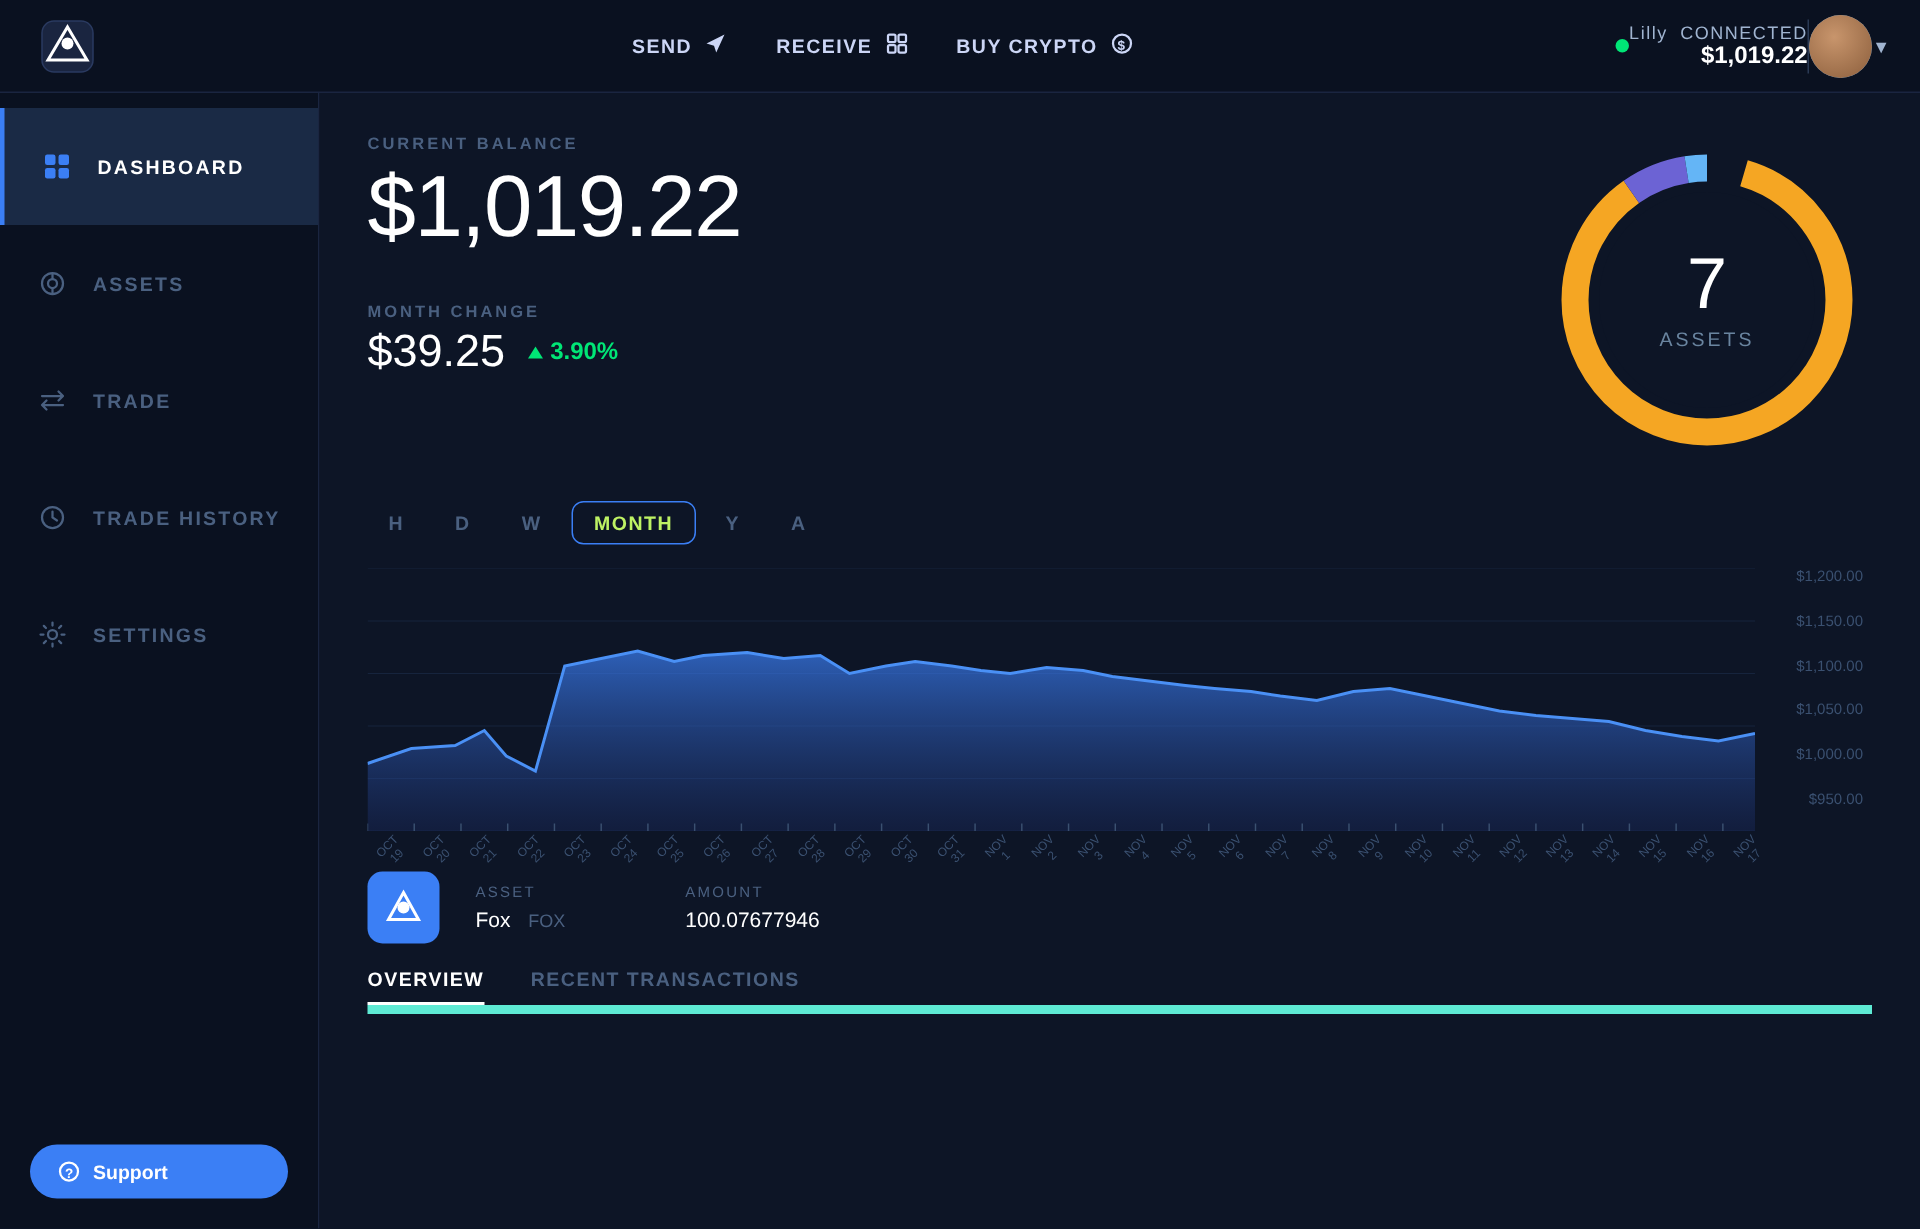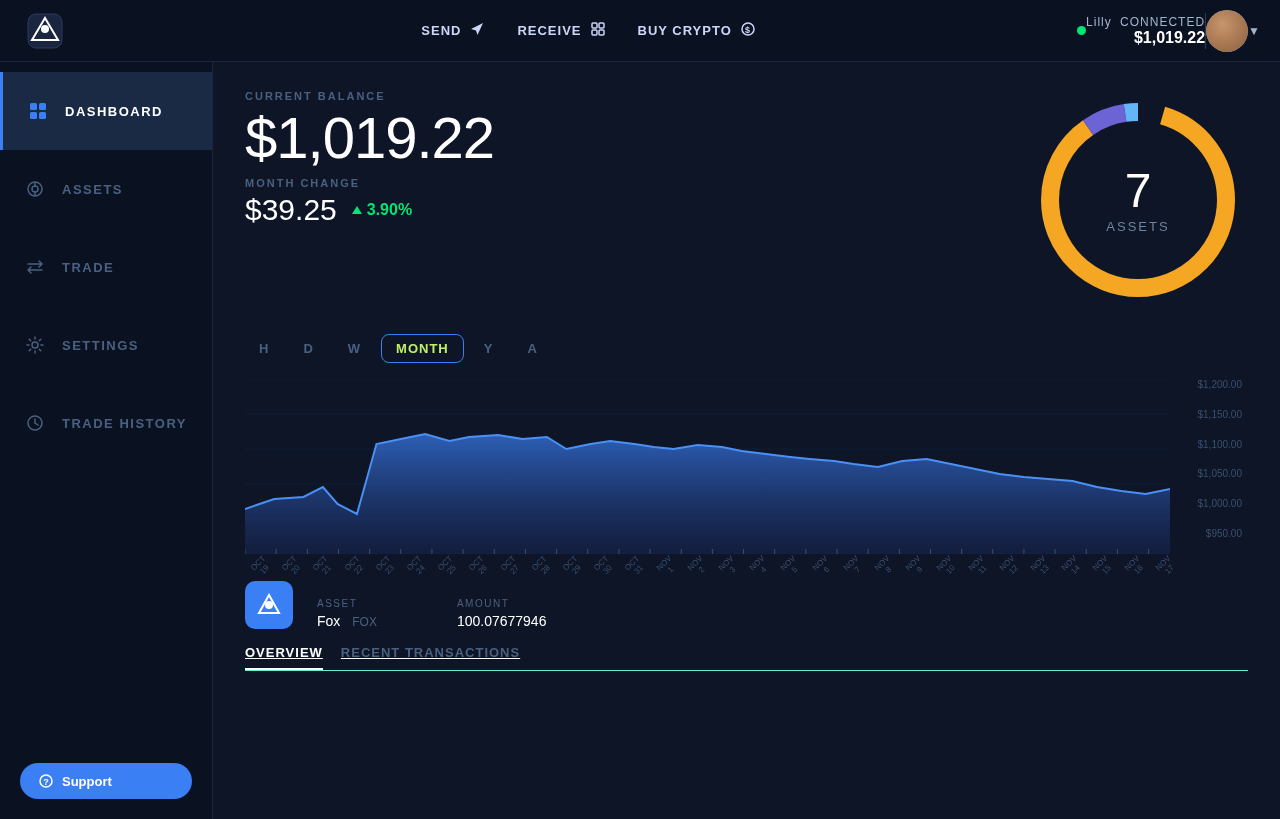--- a/index.html
+++ b/index.html
@@ -177,21 +177,21 @@
       font-weight: 300;
       color: #fff;
       letter-spacing: -1px;
       line-height: 1.1;
     }
     .month-change-label {
       font-size: 11px;
       color: #4a6080;
       letter-spacing: 2px;
       font-weight: 600;
-      margin-top: 7px;
+      margin-top: 32px;
       margin-bottom: 4px;
     }
     .month-change-row {
       display: flex;
       align-items: center;
       gap: 14px;
     }
     .month-change-amount {
       font-size: 30px;
       font-weight: 400;
@@ -285,21 +285,21 @@
       height: 160px;
       margin-top: 0;
     }
 
     
     .bottom-section {
       margin-top: 8px;
     }
     .asset-row {
       display: flex;
-      align-items: flex-end;
+      align-items: center;
       gap: 24px;
       margin-bottom: 16px;
     }
     .asset-icon {
       width: 48px;
       height: 48px;
       background: #3b7ff5;
       border-radius: 10px;
       display: flex;
       align-items: center;
@@ -336,24 +336,23 @@
     }
     .progress-bar-fill {
       height: 100%;
       background: #3b7ff5;
       border-radius: 4px;
     }
 
     
     .tabs-row {
       display: flex;
-      gap: 18px;
-      border-bottom: 1px solid #5eead4;
+      gap: 31px;
+      border-bottom: 6px solid #5eead4;
       margin-top: 6px;
-      text-decoration: underline;
     }
     .tab {
       font-size: 13px;
       font-weight: 700;
       letter-spacing: 1px;
       padding-bottom: 8px;
       cursor: pointer;
       color: #4a6080;
     }
     .tab.active {
@@ -449,34 +448,34 @@
         <svg width="20" height="20" viewBox="0 0 20 20" fill="none">
           <path d="M3 7h14M14 4l3 3-3 3" stroke="#4a6080" stroke-width="1.5" stroke-linecap="round" stroke-linejoin="round"></path>
           <path d="M17 13H3M6 10l-3 3 3 3" stroke="#4a6080" stroke-width="1.5" stroke-linecap="round" stroke-linejoin="round"></path>
         </svg>
       </div>
       <span>TRADE</span>
     </div>
     <div class="sidebar-item">
       <div class="sidebar-icon">
         <svg width="20" height="20" viewBox="0 0 20 20" fill="none">
-          <circle cx="10" cy="10" r="3" stroke="#4a6080" stroke-width="1.5"></circle>
-          <path d="M10 2v2M10 16v2M2 10h2M16 10h2M4.22 4.22l1.42 1.42M14.36 14.36l1.42 1.42M4.22 15.78l1.42-1.42M14.36 5.64l1.42-1.42" stroke="#4a6080" stroke-width="1.5" stroke-linecap="round"></path>
-        </svg>
-      </div>
-      <span>SETTINGS</span>
+          <circle cx="10" cy="10" r="7" stroke="#4a6080" stroke-width="1.5"></circle>
+          <path d="M10 6v4l3 2" stroke="#4a6080" stroke-width="1.5" stroke-linecap="round"></path>
+        </svg>
+      </div>
+      <span>TRADE HISTORY</span>
     </div>
     <div class="sidebar-item">
       <div class="sidebar-icon">
         <svg width="20" height="20" viewBox="0 0 20 20" fill="none">
-          <circle cx="10" cy="10" r="7" stroke="#4a6080" stroke-width="1.5"></circle>
-          <path d="M10 6v4l3 2" stroke="#4a6080" stroke-width="1.5" stroke-linecap="round"></path>
-        </svg>
-      </div>
-      <span>TRADE HISTORY</span>
+          <circle cx="10" cy="10" r="3" stroke="#4a6080" stroke-width="1.5"></circle>
+          <path d="M10 2v2M10 16v2M2 10h2M16 10h2M4.22 4.22l1.42 1.42M14.36 14.36l1.42 1.42M4.22 15.78l1.42-1.42M14.36 5.64l1.42-1.42" stroke="#4a6080" stroke-width="1.5" stroke-linecap="round"></path>
+        </svg>
+      </div>
+      <span>SETTINGS</span>
     </div>
     <div class="sidebar-spacer"></div>
     <button class="support-btn">
       <svg width="16" height="16" viewBox="0 0 16 16" fill="none">
         <circle cx="8" cy="8" r="6" stroke="#fff" stroke-width="1.5"></circle>
         <text x="8" y="12" text-anchor="middle" fill="#fff" font-size="9" font-weight="bold">?</text>
       </svg>
       <span>Support</span>
     </button>
   </div>

